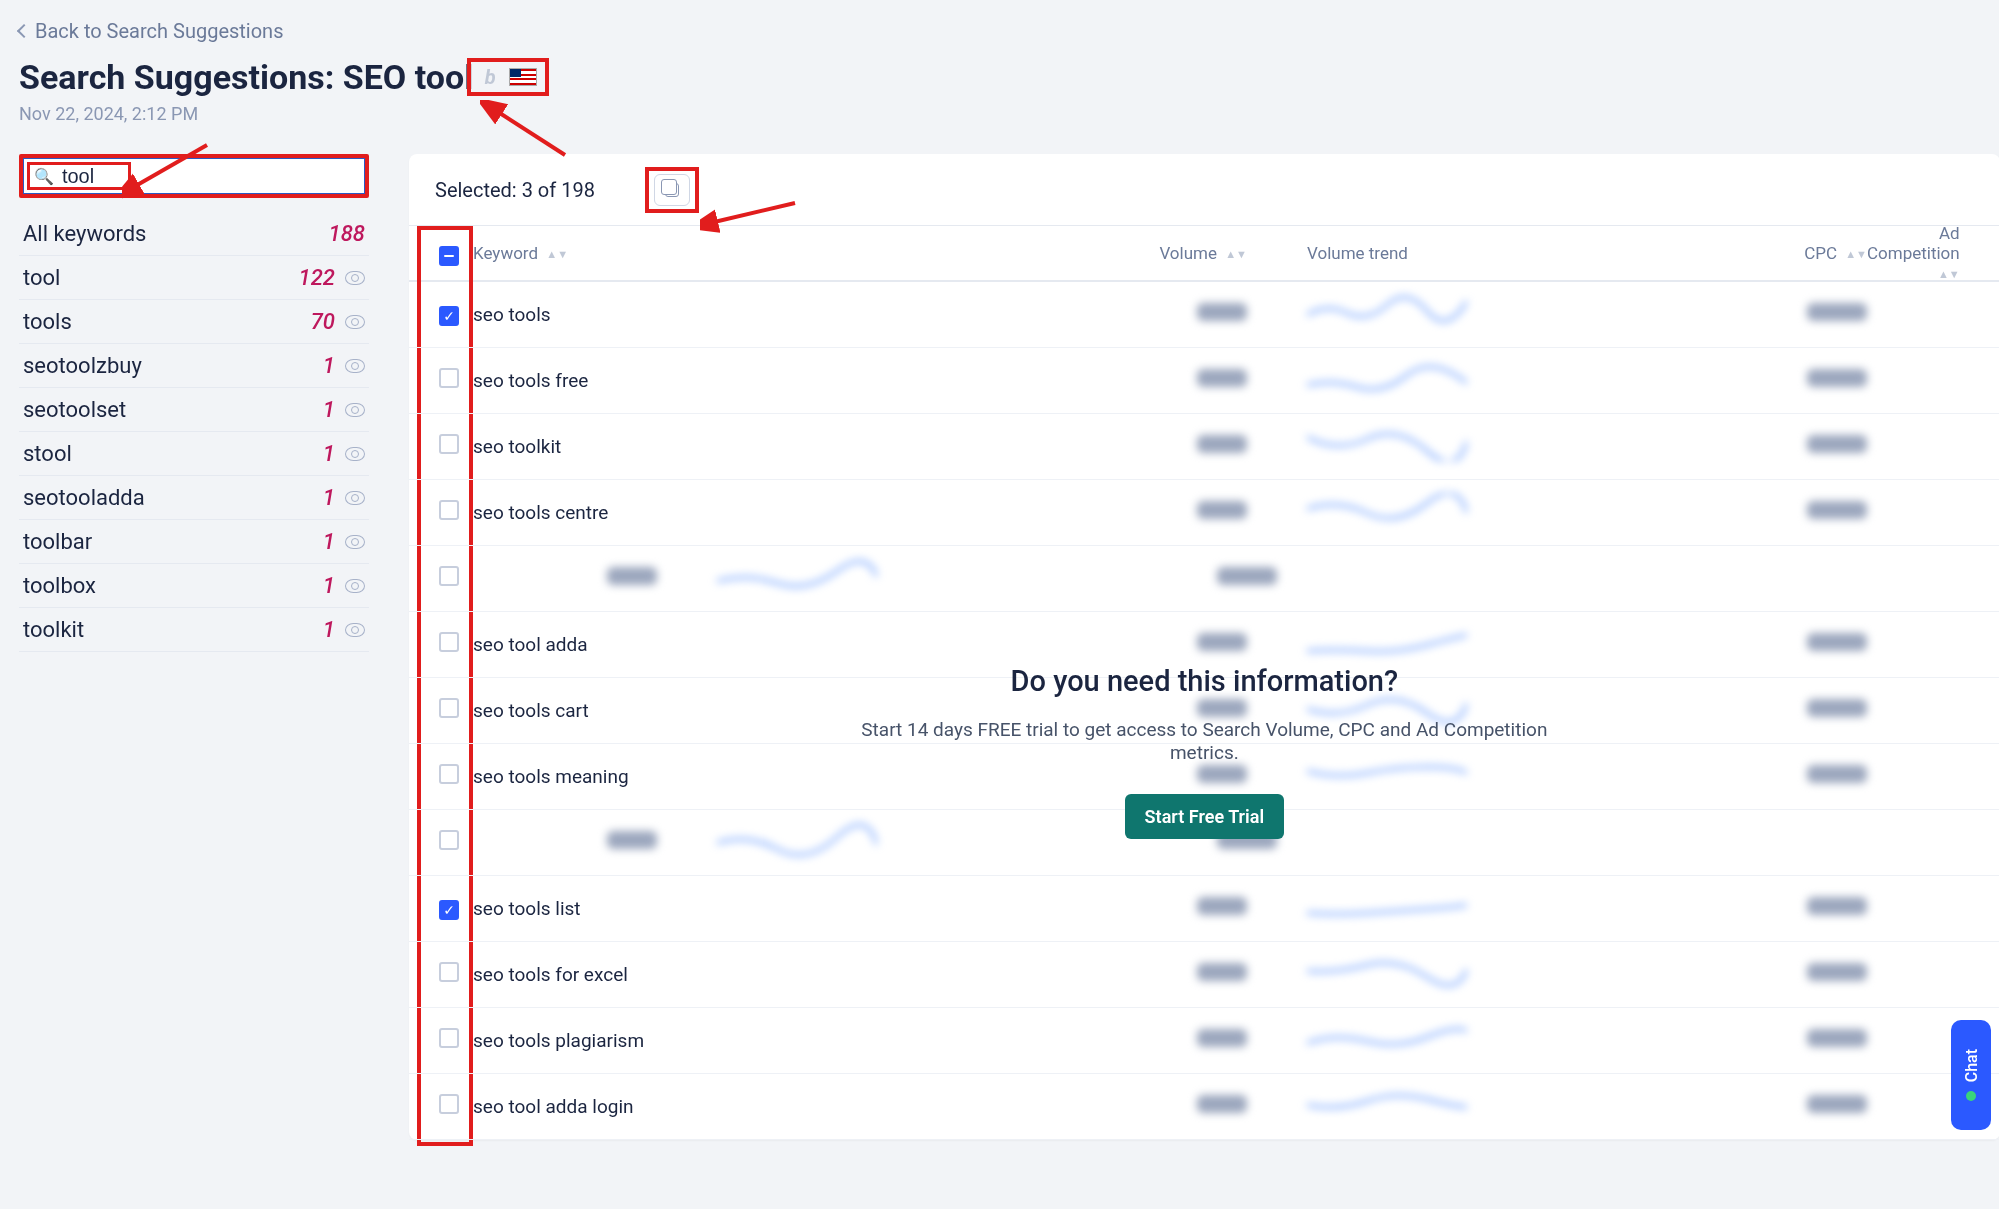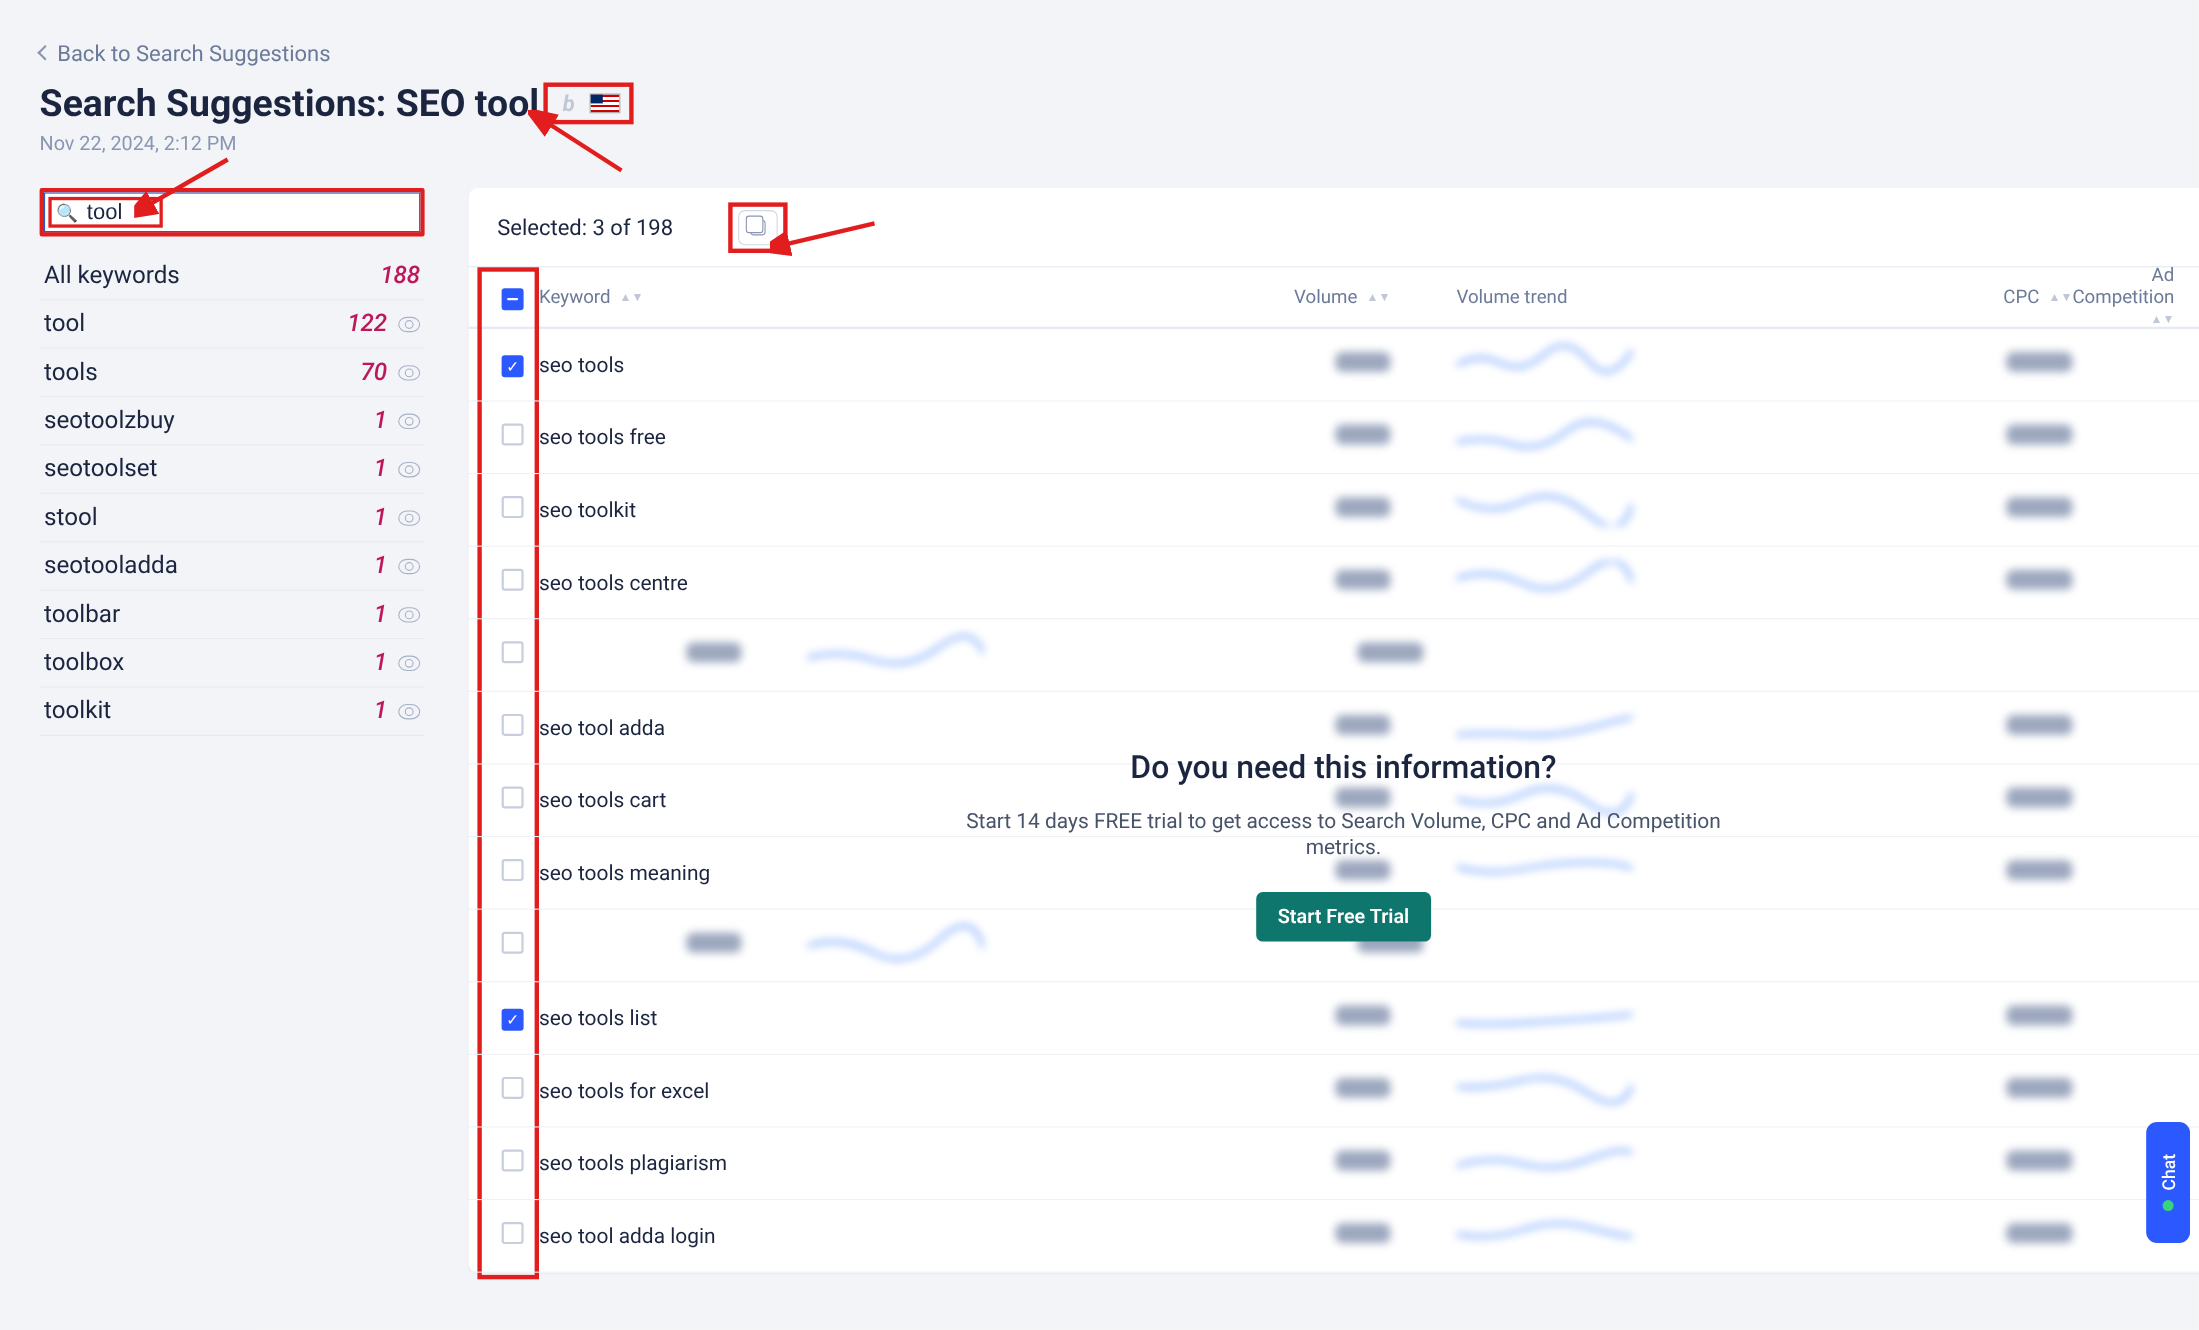--- a/index.html
+++ b/index.html
@@ -5,21 +5,21 @@
   * { box-sizing: border-box; margin: 0; padding: 0; }
   body {
     font-family: -apple-system, BlinkMacSystemFont, "Segoe UI", Roboto, sans-serif;
     background: #f2f4f7;
     color: #1f2a44;
     width: 1999px;
     height: 1209px;
     overflow: hidden;
     position: relative;
   }
-  .container { padding: 36px; }
+  .container { padding: 19px; }
   .back-link {
     display: inline-flex;
     align-items: center;
     gap: 6px;
     color: #6b7a99;
     font-size: 20px;
     cursor: pointer;
     user-select: none;
     margin-bottom: 14px;
   }
@@ -28,21 +28,20 @@
     border-left: 2px solid #8a97b3;
     border-bottom: 2px solid #8a97b3;
     transform: rotate(45deg);
   }
   .page-title {
     font-size: 34px;
     font-weight: 700;
     color: #1b2540;
     display: flex;
     align-items: center;
-    gap: 10px;
   }
   .title-badge-box {
     border: 4px solid #e11d1d;
     padding: 4px 8px;
     display: inline-flex;
     align-items: center;
     gap: 8px;
     margin-left: -6px;
     position: relative;
   }

